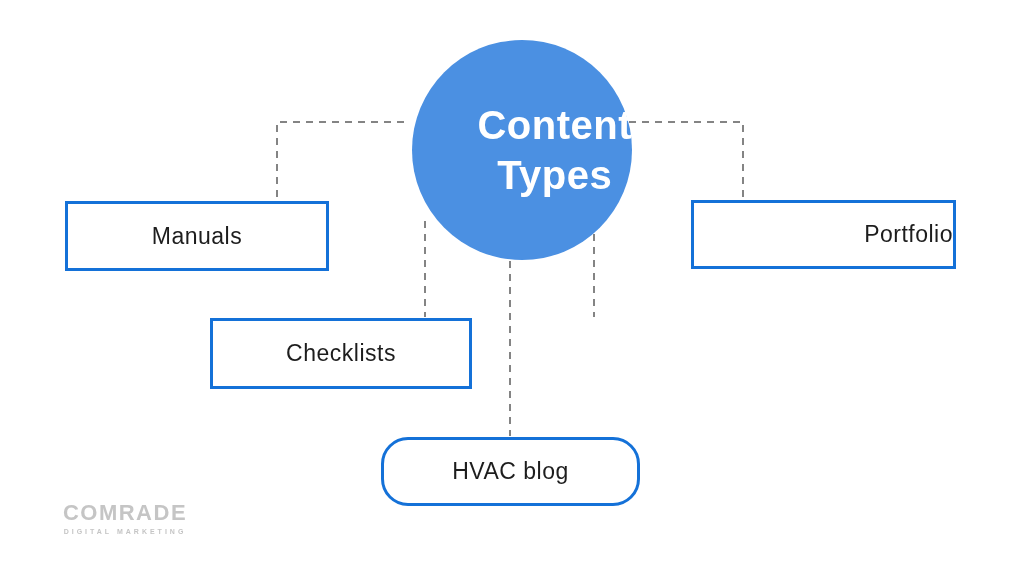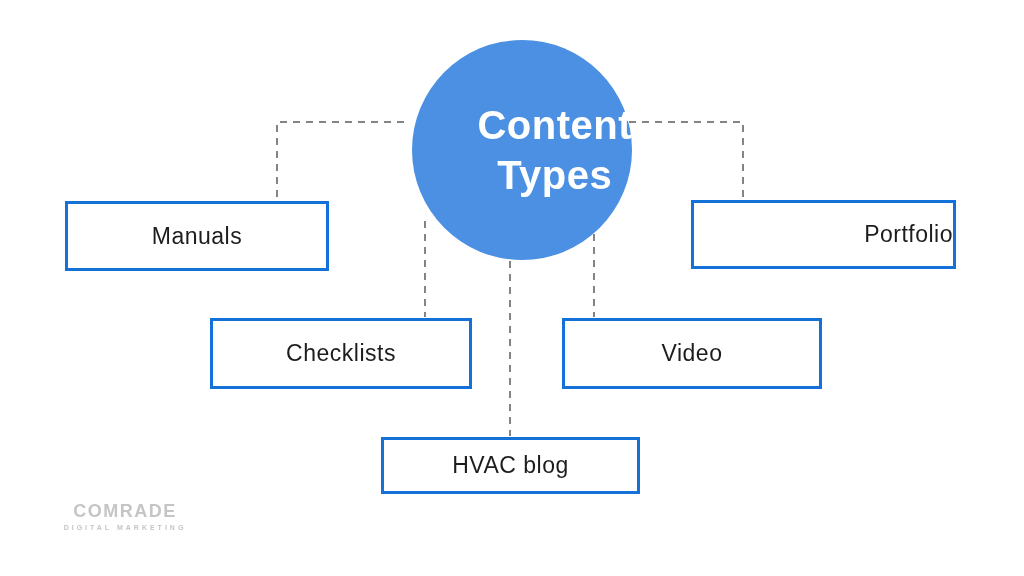--- a/index.html
+++ b/index.html
@@ -58,31 +58,31 @@
     justify-content: center;
     font-size: 23px;
     font-weight: 500;
     color: var(--node-text, #1d1d1d);
     letter-spacing: 0.5px;
   }
   .node-manuals    { left: 65px;  top: 201px; width: 264px; height: 70px; }
   .node-portfolio  { left: 691px; top: 200px; width: 265px; height: 69px; justify-content: flex-end; }
   .node-checklists { left: 190px; top: 318px; width: 262px; height: 71px; margin-left: 20px; }
   .node-video      { left: 562px; top: 318px; width: 260px; height: 71px; }
-  .node-hvac-blog  { left: 381px; top: 437px; width: 259px; height: 57px; }
+  .node-hvac-blog  { left: 381px; top: 437px; width: 259px; height: 69px; border-radius: 27px; }
   
   .brand {
     position: absolute;
     left: 55px; top: 502px;
     width: 140px;
     text-align: center;
   }
   .brand-name {
     color: var(--logo-gray, #c5c5c5);
-    font-size: 18px;
+    font-size: 22px;
     font-weight: bold;
     letter-spacing: 1.5px;
     line-height: 1;
   }
   .brand-sub {
     margin-top: 4px;
     color: var(--logo-gray, #c5c5c5);
     font-size: 7px;
     font-weight: bold;
     letter-spacing: 3px;
@@ -111,23 +111,20 @@
   </div>
 
   <div class="node-box node-portfolio">
     <span>Portfolio</span>
   </div>
 
   <div class="node-box node-checklists">
     <span>Checklists</span>
   </div>
 
-  <div class="node-box node-video">
-    <span>Video</span>
-  </div>
 
   <div class="node-box node-hvac-blog">
     <span>HVAC blog</span>
   </div>
 
   <div class="brand">
     <div class="brand-name">COMRADE</div>
     <div class="brand-sub">DIGITAL MARKETING</div>
   </div>
 

